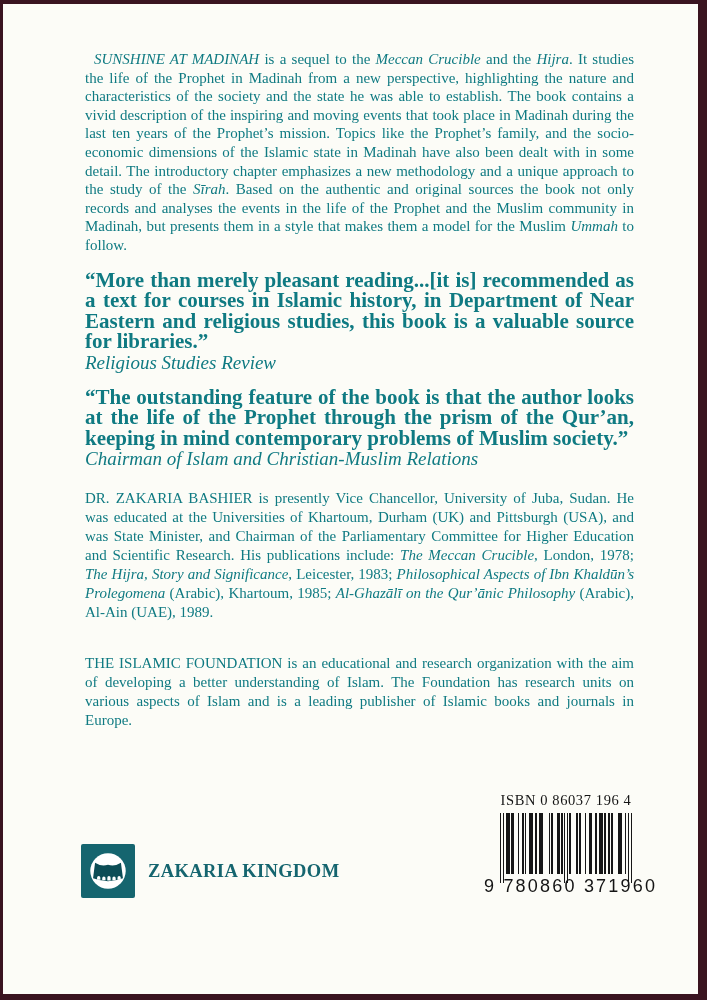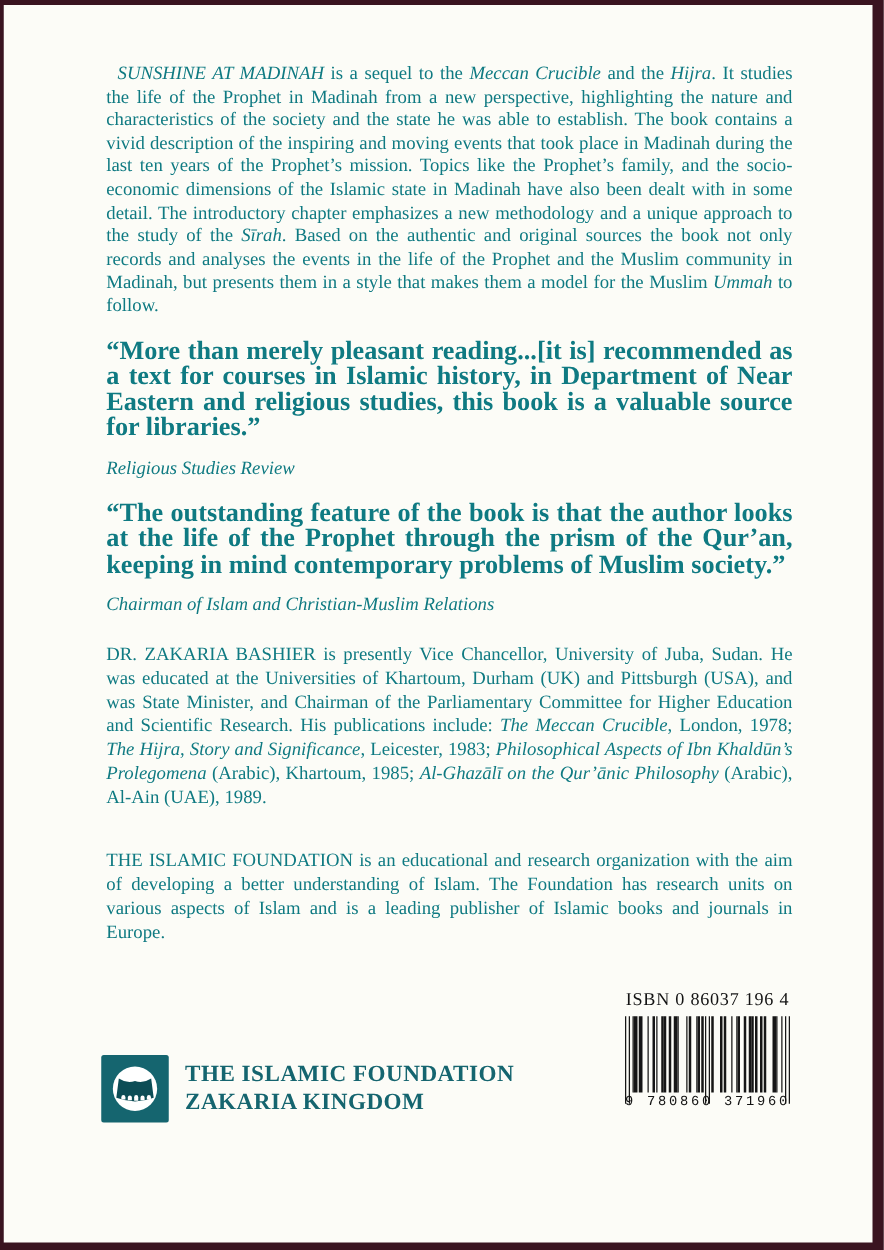--- a/index.html
+++ b/index.html
@@ -21,21 +21,21 @@
     color:var(--teal);
   }
   .synopsis{
     font-size:15px;line-height:18.6px;text-align:justify;text-indent:9px;
   }
   .quote-block{margin-top:15px;}
   .quote-text{
     font-weight:bold;font-size:21px;line-height:20.5px;text-align:justify;
   }
   .quote-attribution{
-    font-size:15px;line-height:19px;margin-top:14px;
+    font-size:19px;line-height:19px;margin-top:1px;
   }
   .bio{
     margin-top:21px;font-size:15px;line-height:19px;text-align:justify;
   }
   .publisher-note{
     margin-top:32px;font-size:15px;line-height:19px;text-align:justify;
   }
   .seg-italic{font-style:italic;}
 
   
@@ -47,21 +47,21 @@
     color:var(--ink);margin-bottom:4px;white-space:nowrap;
   }
   .barcode{
     display:flex;justify-content:center;align-items:flex-start;height:70px;
   }
   .bc-module{width:1.4px;height:61px;flex:0 0 auto;}
   .bc-module.bar{background:#161616;}
   .bc-module.space{background:transparent;}
   .bc-module.tall{height:70px;}
   .ean-number{
-    font-family:Liberation Mono, monospace;font-size:11px;letter-spacing:2.2px;
+    font-family:Liberation Sans, sans-serif;font-size:18px;letter-spacing:2.2px;
     color:var(--ink);margin-top:-7px;white-space:nowrap;
   }
 
   
   .logo-block{
     position:absolute;left:78px;top:840px;display:flex;align-items:center;gap:13px;
   }
   .logo-icon{
     width:54px;height:54px;background:var(--logo-teal);
     display:flex;align-items:center;justify-content:center;border-radius:2px;
@@ -202,19 +202,18 @@
           <circle cx="24" cy="24" r="18.5" fill="#ffffff"></circle>
           <path d="M10.5 15.5 Q17 19.8 24 17.6 Q31 19.8 37.5 15.5 L39.6 31.6 Q24 37.6 8.4 31.6 Z" fill="#0c4d56"></path>
           <path d="M12.6 33 v-2.0 a1.7 1.7 0 0 1 3.4 0 V33 Z" fill="#ffffff"></path>
           <path d="M18.0 33.6 v-2.2 a1.7 1.7 0 0 1 3.4 0 V33.6 Z" fill="#ffffff"></path>
           <path d="M23.3 34 v-3.0 a1.7 1.7 0 0 1 3.4 0 V34 Z" fill="#ffffff"></path>
           <path d="M28.6 33.6 v-2.2 a1.7 1.7 0 0 1 3.4 0 V33.6 Z" fill="#ffffff"></path>
           <path d="M33.9 33 v-2.0 a1.7 1.7 0 0 1 3.4 0 V33 Z" fill="#ffffff"></path>
         </svg>
       </span>
       <div class="logo-text">
-        <div>THE ISLAMIC FOUNDATION</div>
         <div>ZAKARIA KINGDOM</div>
       </div>
     </div>
 
   </div>
 </div>
 
 </body></html>

